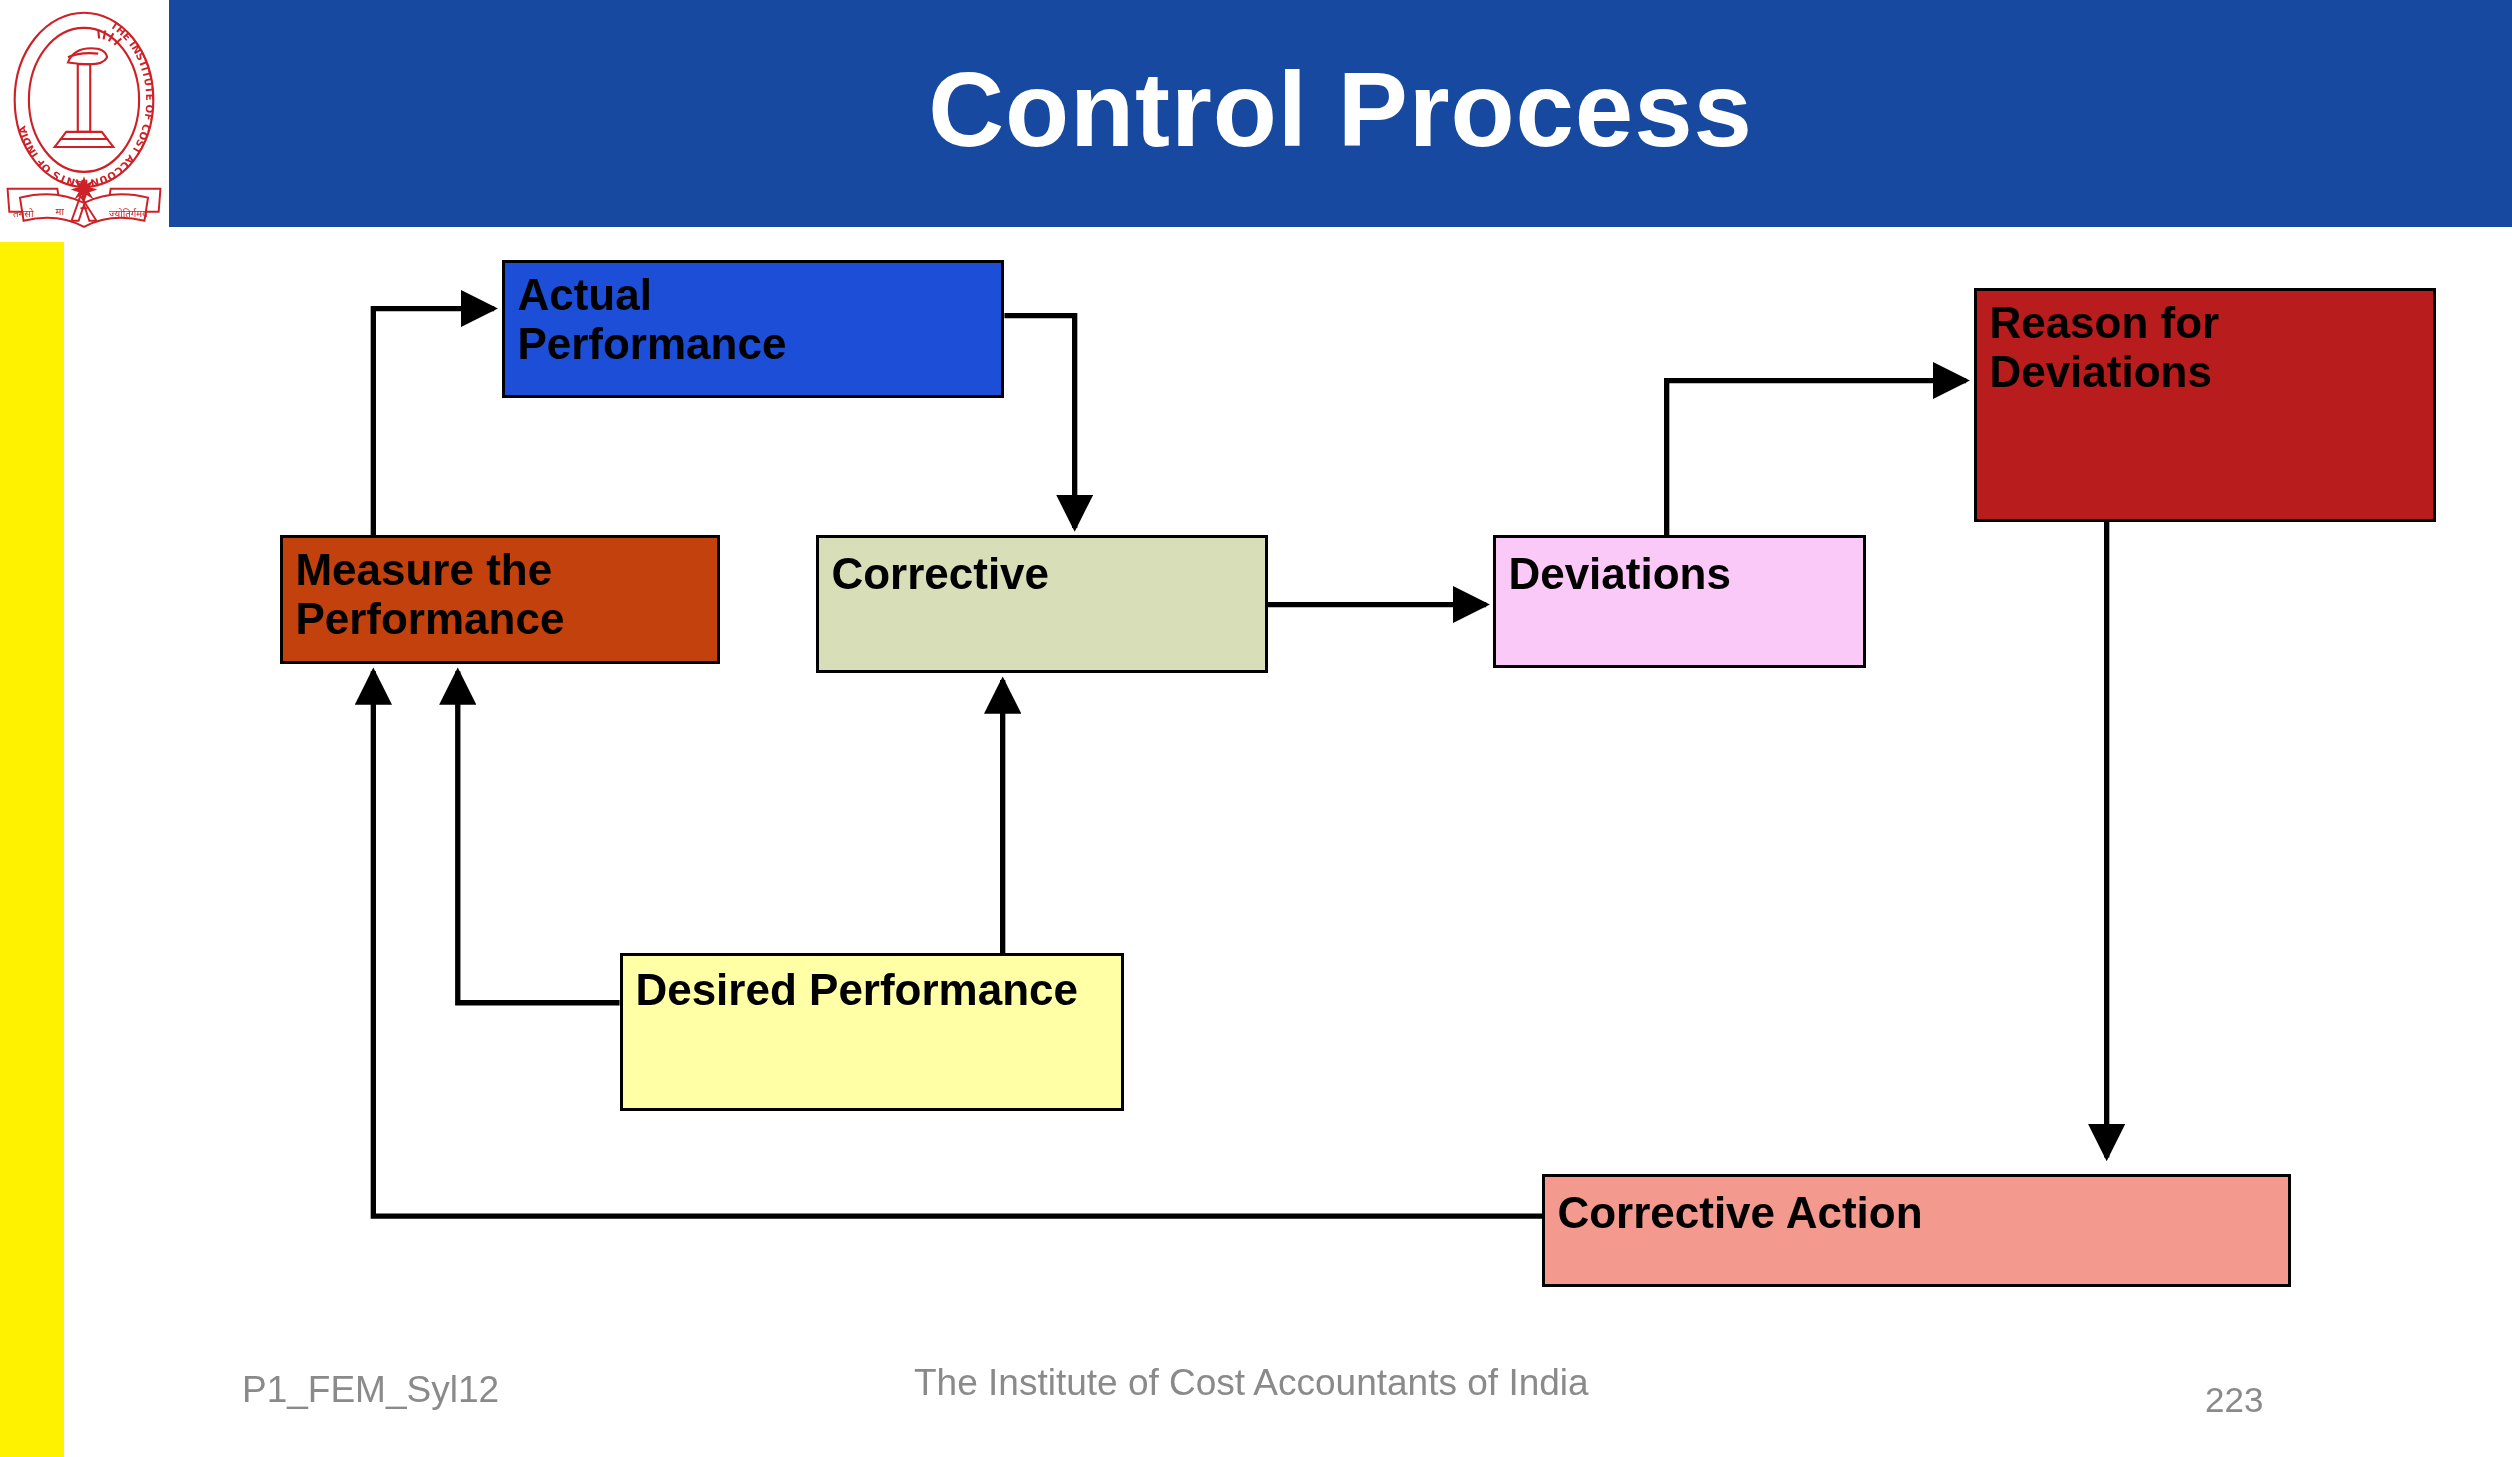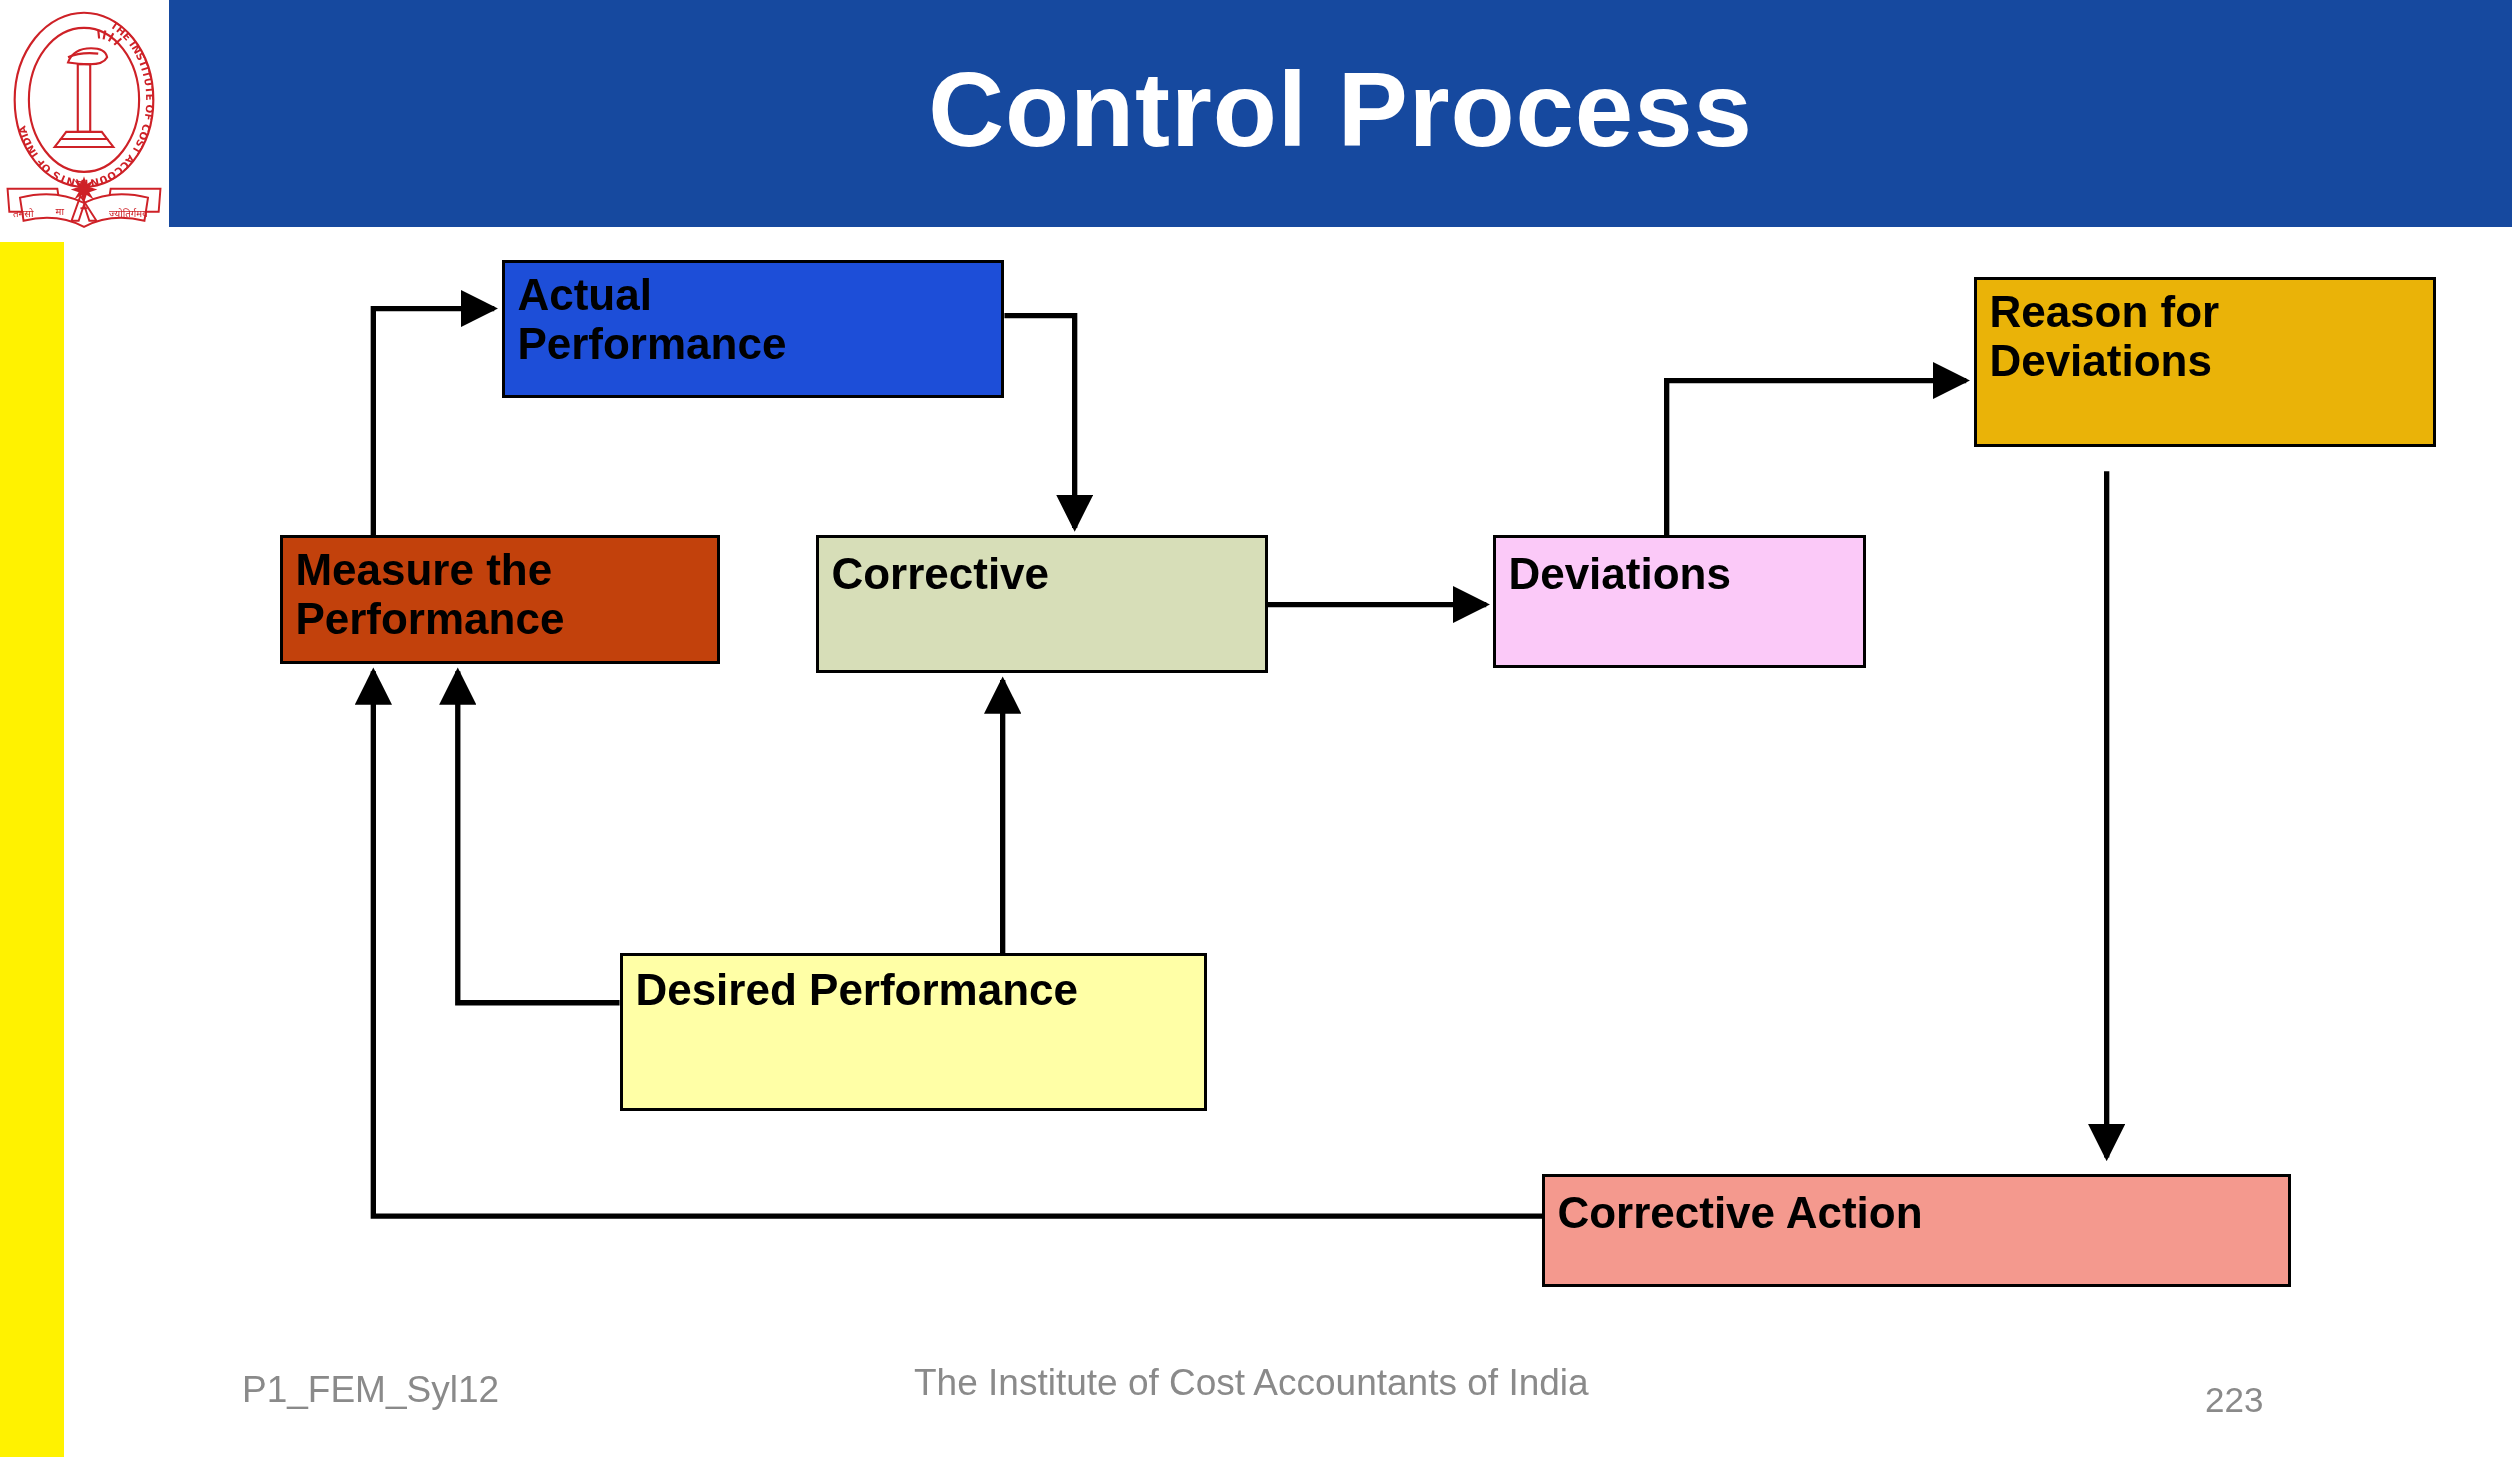--- a/index.html
+++ b/index.html
@@ -73,25 +73,25 @@
     font-family: "Liberation Sans", sans-serif;
     font-weight: bold;
     font-size: 44px;
     line-height: 1.12;
     padding: 7.1px 12.4px;
     z-index: 5;
   }
   .node .label { display: block; white-space: pre-line; }
 
   #node-actual        { left: 502px;  top: 260px;  width: 502px; height: 138px; background: #1d4ed8; }
-  #node-reason        { left: 1974px; top: 277px;  width: 462px; height: 170px; background: #eab308; }
+  #node-reason        { left: 1974px; top: 288px;  width: 462px; height: 234px; background: #b91c1c; }
   #node-measure       { left: 280px;  top: 535px;  width: 440px; height: 129px; background: #c2410c; }
   #node-comparison    { left: 816px;  top: 535px;  width: 452px; height: 138px; background: #D7DEB8; }
   #node-deviations    { left: 1493px; top: 535px;  width: 373px; height: 133px; background: #FBC9F8; }
-  #node-desired       { left: 620px;  top: 953px; width: 587px; height: 158px; background: #FFFFA6; }
+  #node-desired       { left: 620px;  top: 953px; width: 504px; height: 158px; background: #FFFFA6; }
   #node-corrective    { left: 1542px; top: 1165px; width: 749px; height: 113px; background: #F4998E; margin-top: 9px; }
 
   
   #node-comparison .label,
   #node-deviations .label,
   #node-corrective .label { padding-top: 3.6px; }
   #node-desired .label { padding-top: 1.8px; }
 
   
   #connectors {

